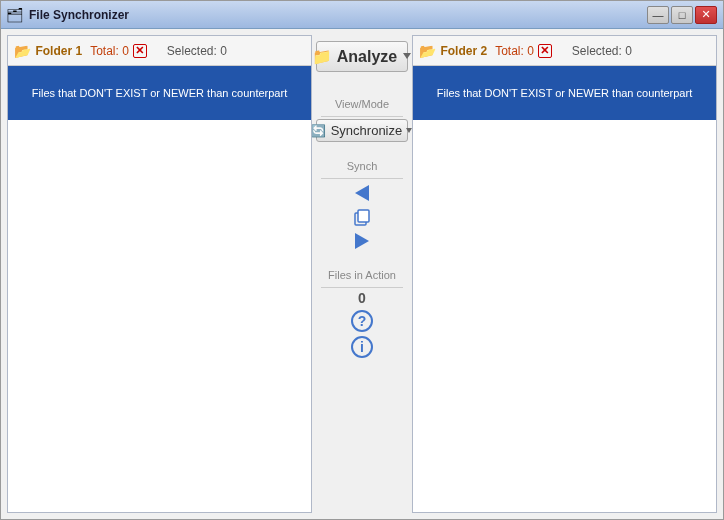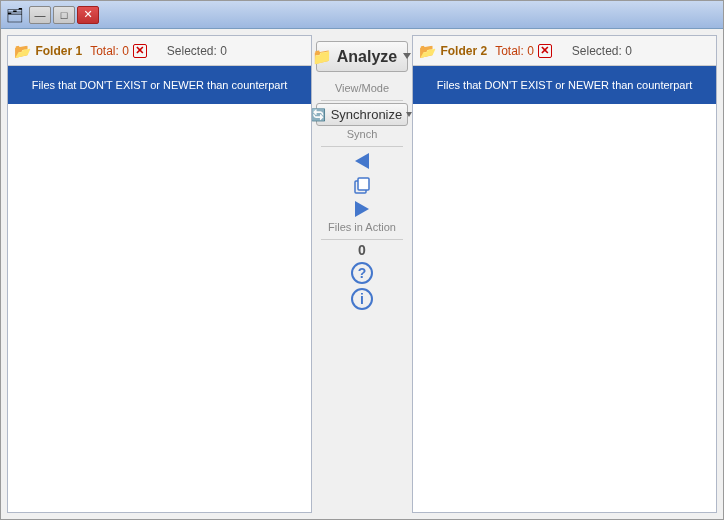--- a/index.html
+++ b/index.html
@@ -132,21 +132,21 @@
     }
 
     .selected-label {
       color: #555;
       margin-left: 16px;
     }
 
     .panel-filter {
       background: #2255aa;
       color: white;
-      padding: 13px 6px;
+      padding: 21px 6px;
       font-size: 11px;
       text-align: center;
     }
 
     .panel-body {
       flex: 1;
       background: white;
     }
 
     
@@ -199,21 +199,21 @@
       border-right: 4px solid transparent;
       border-top: 6px solid #666;
       margin-left: 2px;
     }
 
     
     .section-label {
       font-size: 11px;
       color: #888;
       text-align: center;
-      margin-top: 0;
+      margin-top: 16px;
       margin-bottom: 4px;
       width: 100%;
     }
 
     .section-divider {
       width: 90%;
       height: 1px;
       background: #ccc;
       margin: 2px 0;
     }
@@ -323,20 +323,21 @@
       width: 100%;
     }
   </style>
 </head>
 <body>
 
 <div class="window">
 
   <div class="title-bar">
     <span class="title-bar-icon">🗂</span>
+    <span class="title-bar-text">File Synchronizer</span>
     <div class="window-controls">
       <div class="win-btn">—</div>
       <div class="win-btn">□</div>
       <div class="win-btn close">✕</div>
     </div>
   </div>
 
   <div class="main-content">
 
     <div class="panel">

